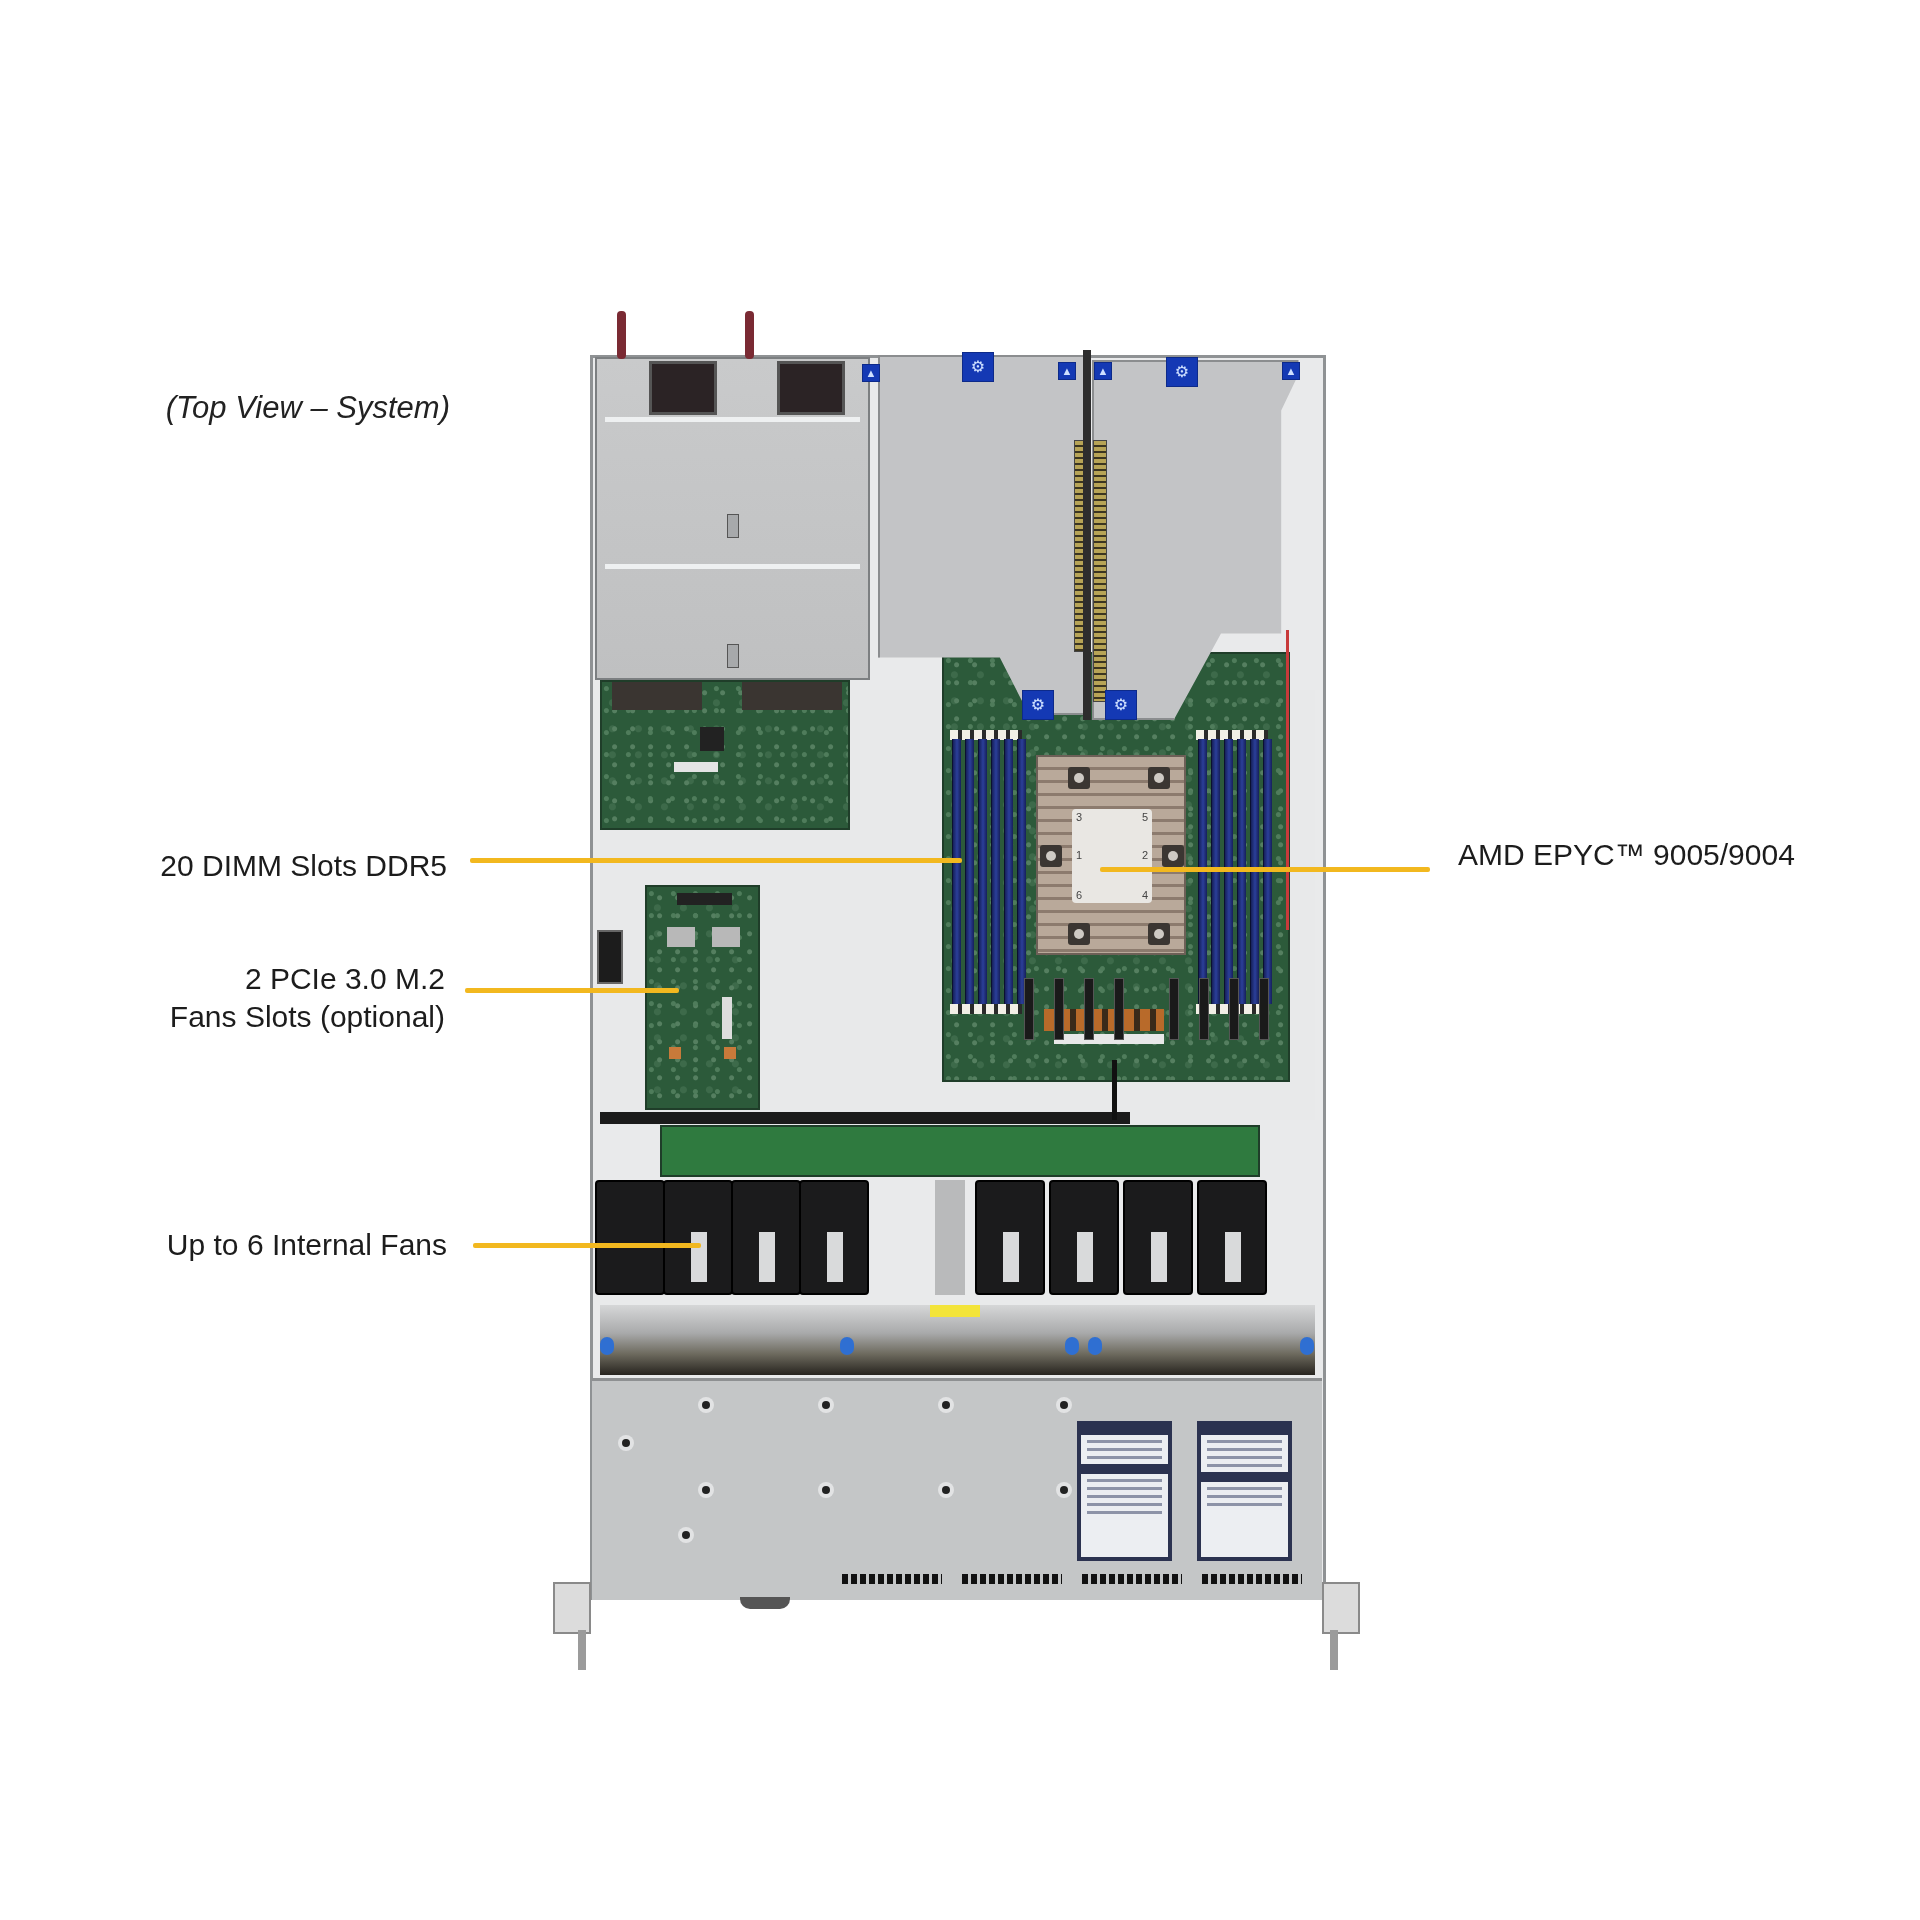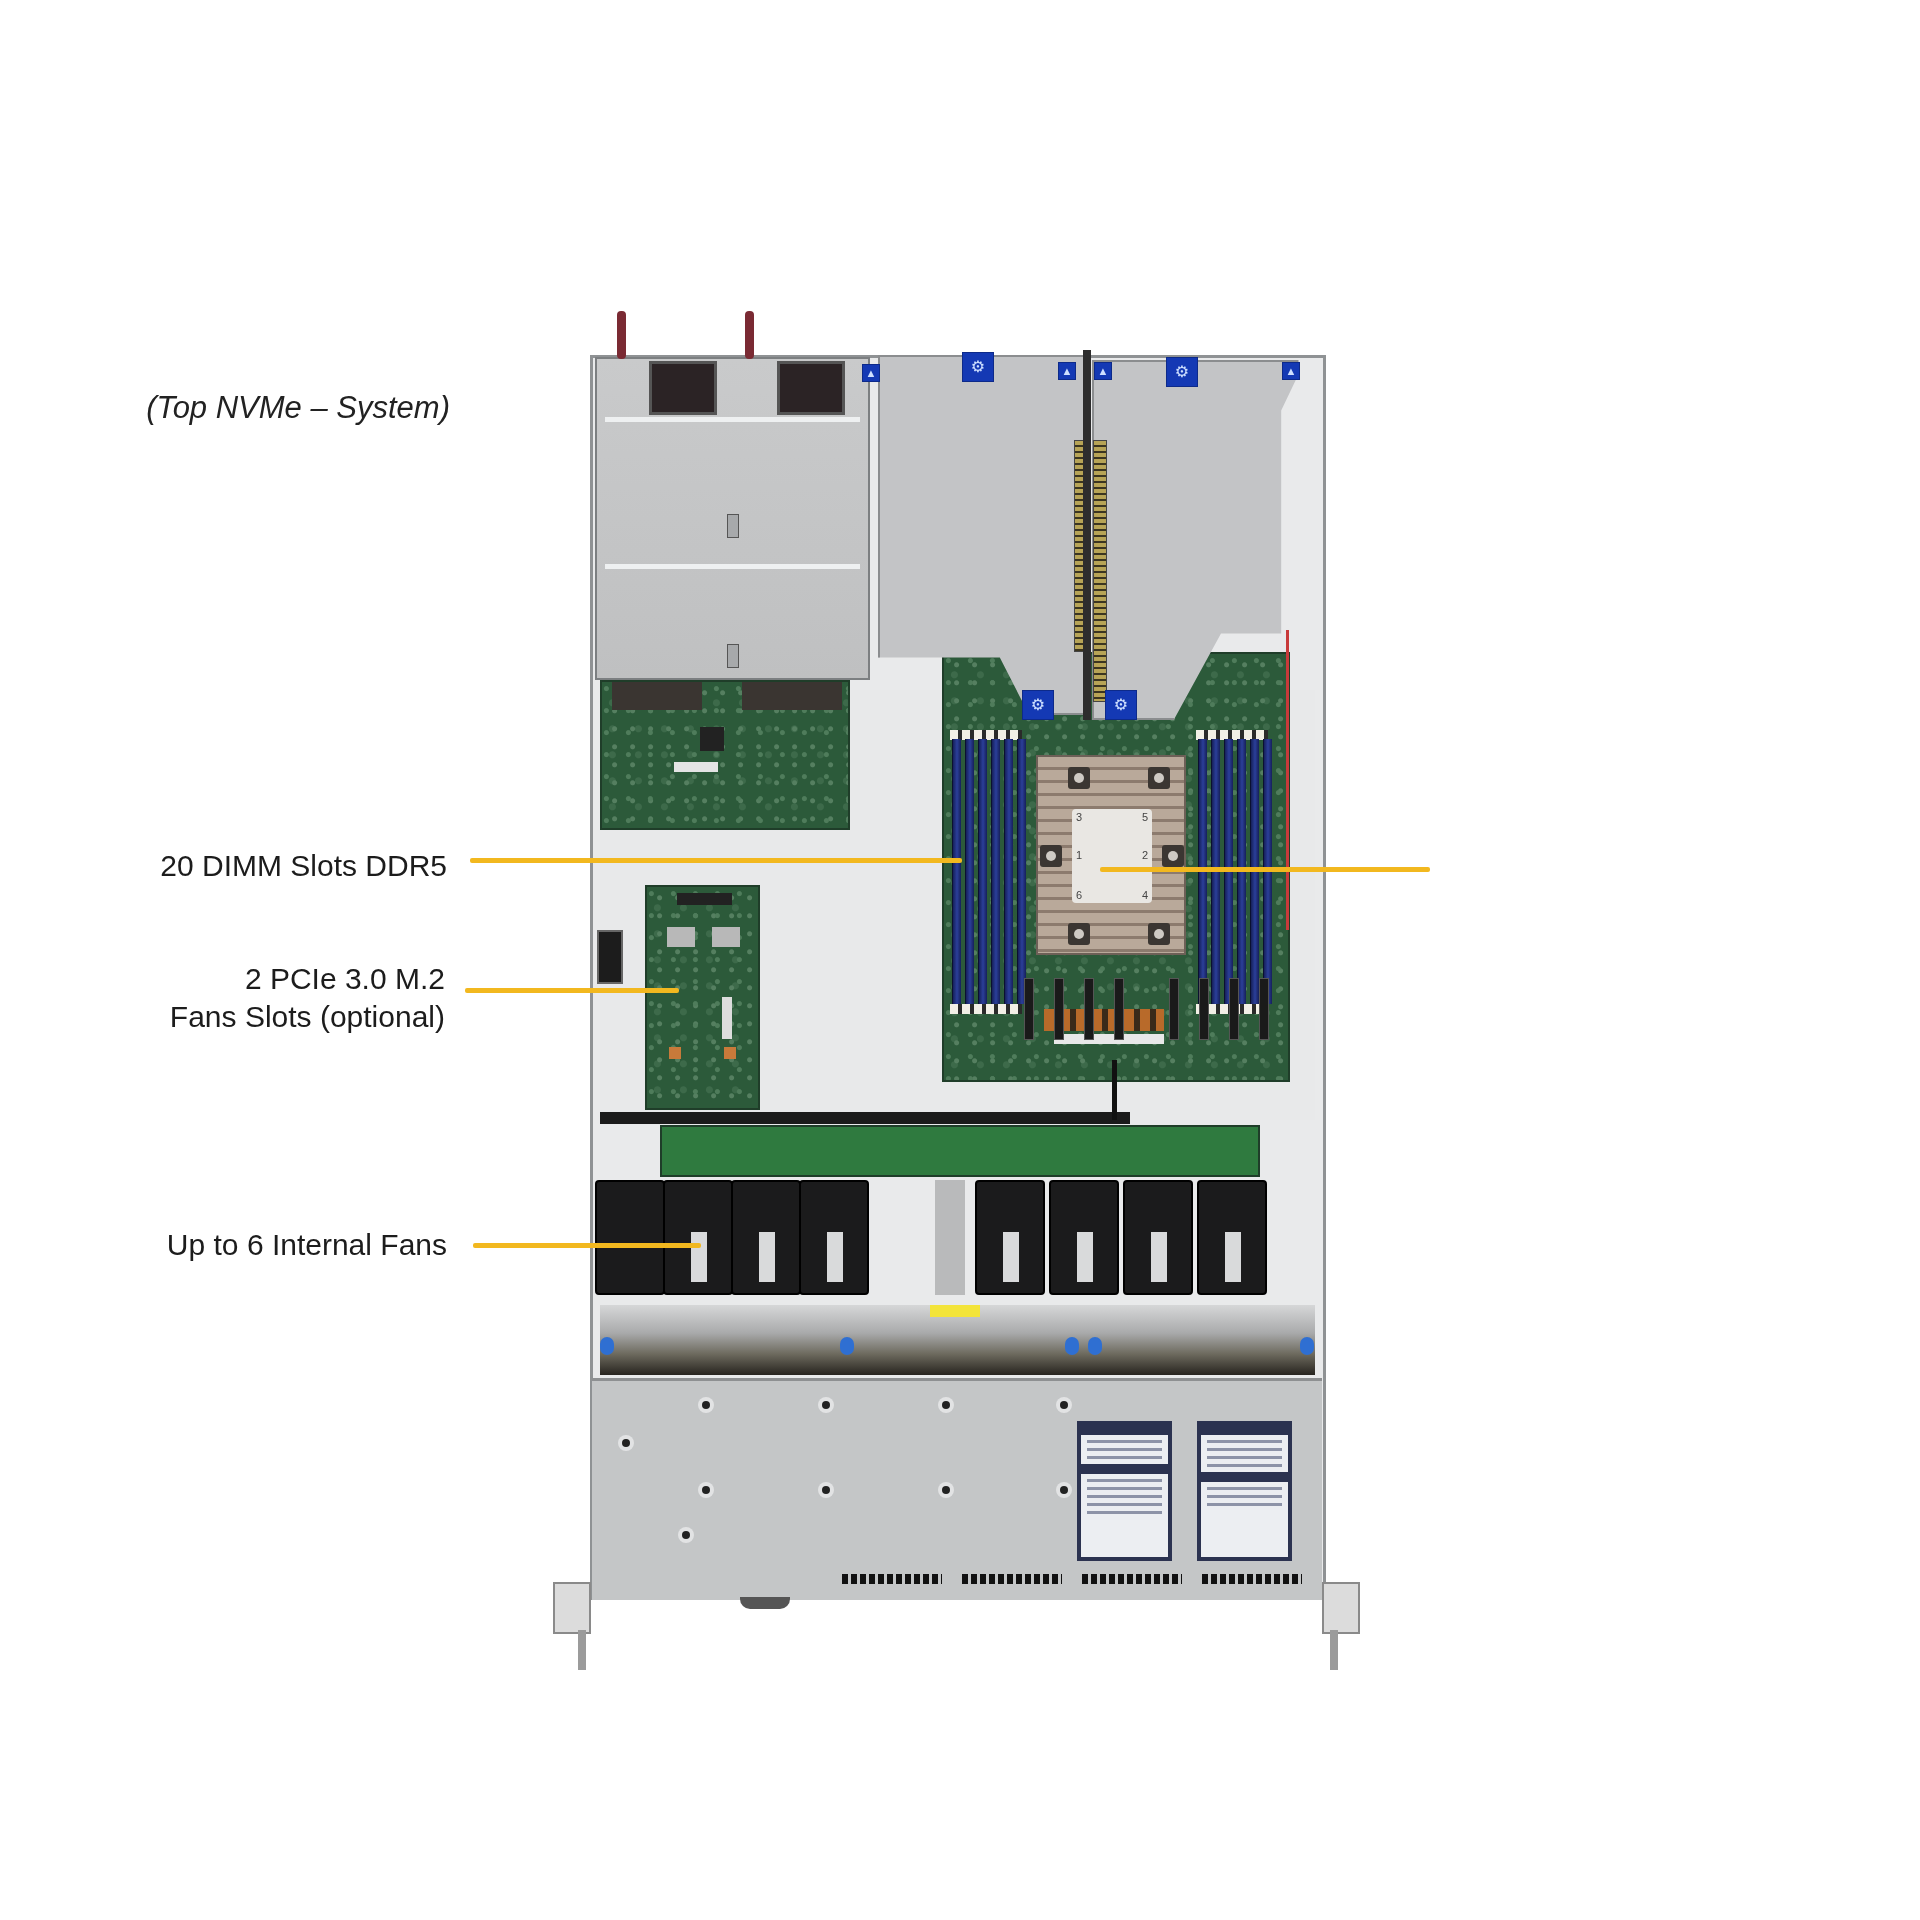--- a/index.html
+++ b/index.html
@@ -53,21 +53,21 @@
   .vent-row { position:absolute; top:193px; height:10px; width:100px; background:repeating-linear-gradient(90deg,#111 0 6px,transparent 6px 9px); }
   .ear { position:absolute; top:1582px; width:38px; height:52px; background:#dcdcdc; border:2px solid #8a8a8a; box-sizing:border-box; }
   .ear-tab { position:absolute; top:1630px; width:8px; height:40px; background:#9b9b9b; }
   .front-lip { left:740px; top:1597px; width:50px; height:12px; background:#555; border-radius:0 0 10px 10px; }
   .cable { position:absolute; background:#111; }
   .side-connector { left:597px; top:930px; width:22px; height:50px; background:#1c1c1c; border:2px solid #666; }
 </style>
 </head>
 <body>
 
-<div class="abs title">(Top NVMe – System)</div>
+<div class="abs title">(Top View – System)</div>
 
 <div class="abs chassis"></div>
 <div class="abs chassis-floor"></div>
 
 <div class="abs psu">
   <div class="psu-handle" style="left:20px;"></div>
   <div class="psu-handle" style="left:148px;"></div>
   <div class="psu-vent" style="left:52px;"></div>
   <div class="psu-vent" style="left:180px;"></div>
   <div class="psu-rib" style="top:58px;"></div>
@@ -251,14 +251,15 @@
   <div>Fans Slots (optional)</div>
 </div>
 <div class="callout-line" style="left:465px;top:988px;width:214px;background:#f2b81f;"></div>
 
 <div class="abs label right" style="left:100px;top:1226px;width:347px;">
   <div>Up to 6 Internal Fans</div>
 </div>
 <div class="callout-line" style="left:473px;top:1243px;width:228px;background:#f2b81f;"></div>
 
 <div class="abs label" style="left:1458px;top:836px;width:420px;">
+  <div>AMD EPYC™ 9005/9004</div>
 </div>
 <div class="callout-line" style="left:1100px;top:867px;width:330px;background:#f2b81f;"></div>
 
 </body></html>

